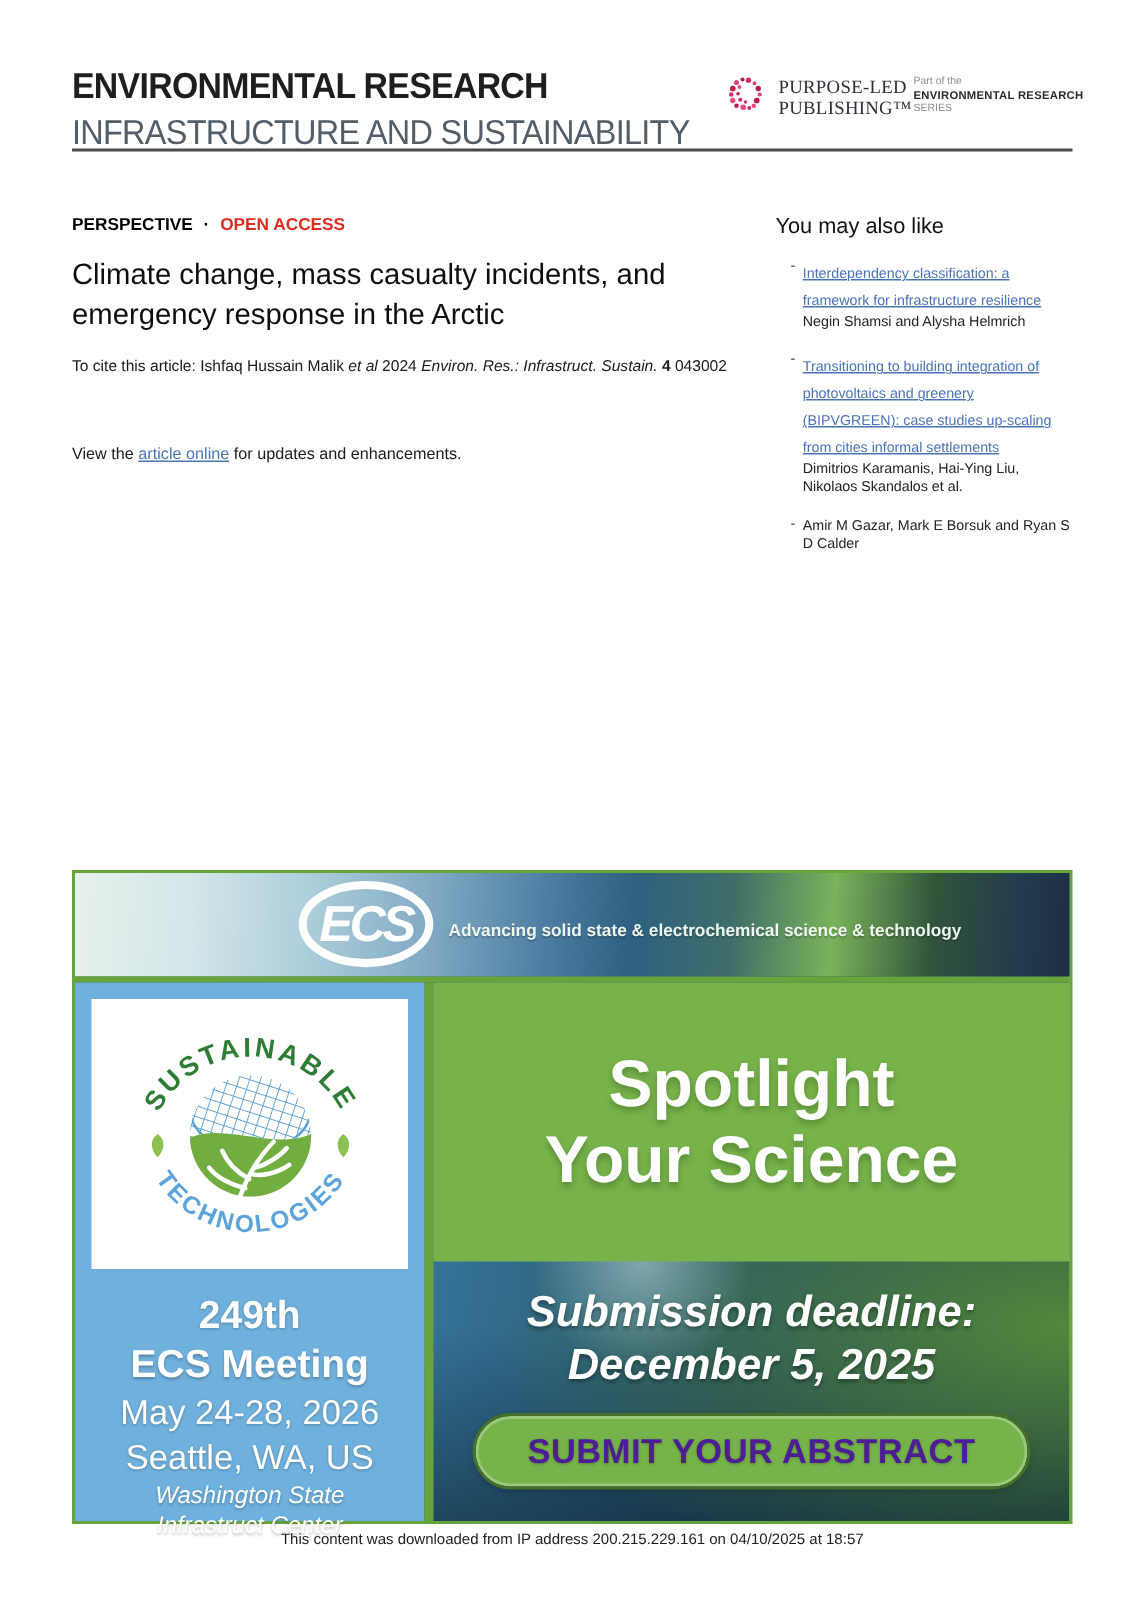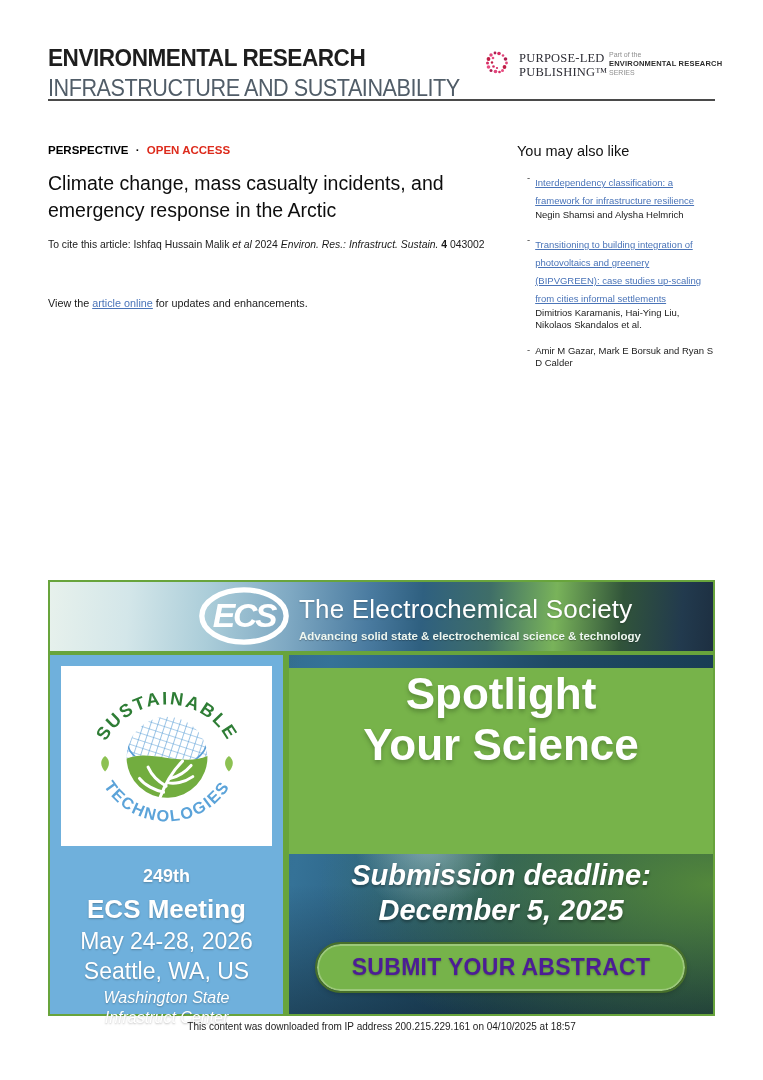--- a/index.html
+++ b/index.html
@@ -70,31 +70,31 @@
 
   .ad-left { position:absolute; left:0; top:73px; bottom:0; width:233px;
              background:var(--ad-blue, #6fb0dc); }
   .ad-divider { position:absolute; left:233px; top:73px; bottom:0; width:6px;
              background:var(--ad-border-green, #68a43c); }
   .logo-card { position:absolute; left:11px; top:11px; width:211px; height:180px; background:#ffffff; }
   .logo-card svg { display:block; margin:4px auto 0; }
 
   .meeting { position:absolute; left:0; right:0; top:205px; text-align:center; color:#fff;
              text-shadow:0 1px 2px rgba(0,0,0,0.25); }
-  .m1 { font-size:18px; font-weight:700; line-height:33px; }
+  .m1 { font-size:26px; font-weight:700; line-height:33px; }
   .m2 { font-size:26px; font-weight:700; line-height:33px; }
   .m3 { font-size:23px; font-weight:400; line-height:30px; }
   .m4 { font-size:23px; font-weight:400; line-height:30px; }
   .m5 { font-size:16px; font-style:italic; font-weight:400; line-height:20px; margin-top:2px; }
   .m6 { font-size:16px; font-style:italic; font-weight:400; line-height:20px; }
 
   .ad-right { position:absolute; left:239px; right:0; top:73px; bottom:0; }
-  .spotlight { position:absolute; left:0; right:0; top:13px; height:186px;
+  .spotlight { position:absolute; left:0; right:0; top:0; height:186px;
                background:var(--ad-green, #77b34a);
-               display:flex; flex-direction:column; align-items:center; }
+               display:flex; flex-direction:column; align-items:center; justify-content:center; }
   .spot-line { color:#fff; font-size:44px; font-weight:700; line-height:51px;
                text-shadow:0 3px 4px rgba(40,70,25,0.35); }
 
   .deadline-zone { position:absolute; left:0; right:0; top:186px; bottom:0; text-align:center; }
   .dl { color:#fff; font-size:29px; font-weight:700; font-style:italic; line-height:35px;
         text-shadow:0 2px 3px rgba(0,0,0,0.35);text-align:center; }
   .dl-wrap { margin-top:17px; }
   .cta { display:block; margin:16px auto 0; width:368px; height:47px; border-radius:26px;
          background:#76b34a; border:2px solid #9cc87a; outline:2px solid #476f2a;
          color:#4c1d95; font-family:"Liberation Sans", sans-serif; font-size:23px; font-weight:700;
@@ -201,21 +201,20 @@
 
     <div class="ad-band">
       <div class="ecs-row">
         <span>
           <svg width="92" height="60" viewBox="0 0 120 78">
             <ellipse cx="60" cy="39" rx="55" ry="34" fill="none" stroke="#ffffff" stroke-width="7"></ellipse>
             <text x="60" y="54" text-anchor="middle" fill="#ffffff" font-size="44" font-weight="bold" font-family="Liberation Sans, sans-serif" letter-spacing="-3" font-style="italic">ECS</text>
           </svg>
         </span>
         <div class="ecs-text">
-          <div class="soc">The Electrochemical Society</div>
           <div class="tag">Advancing solid state &amp; electrochemical science &amp; technology</div>
         </div>
       </div>
     </div>
     <div class="ad-band-line"></div>
 
     <div class="ad-left">
       <div class="logo-card">
         <svg width="172" height="172" viewBox="0 0 200 200">
           <defs>

